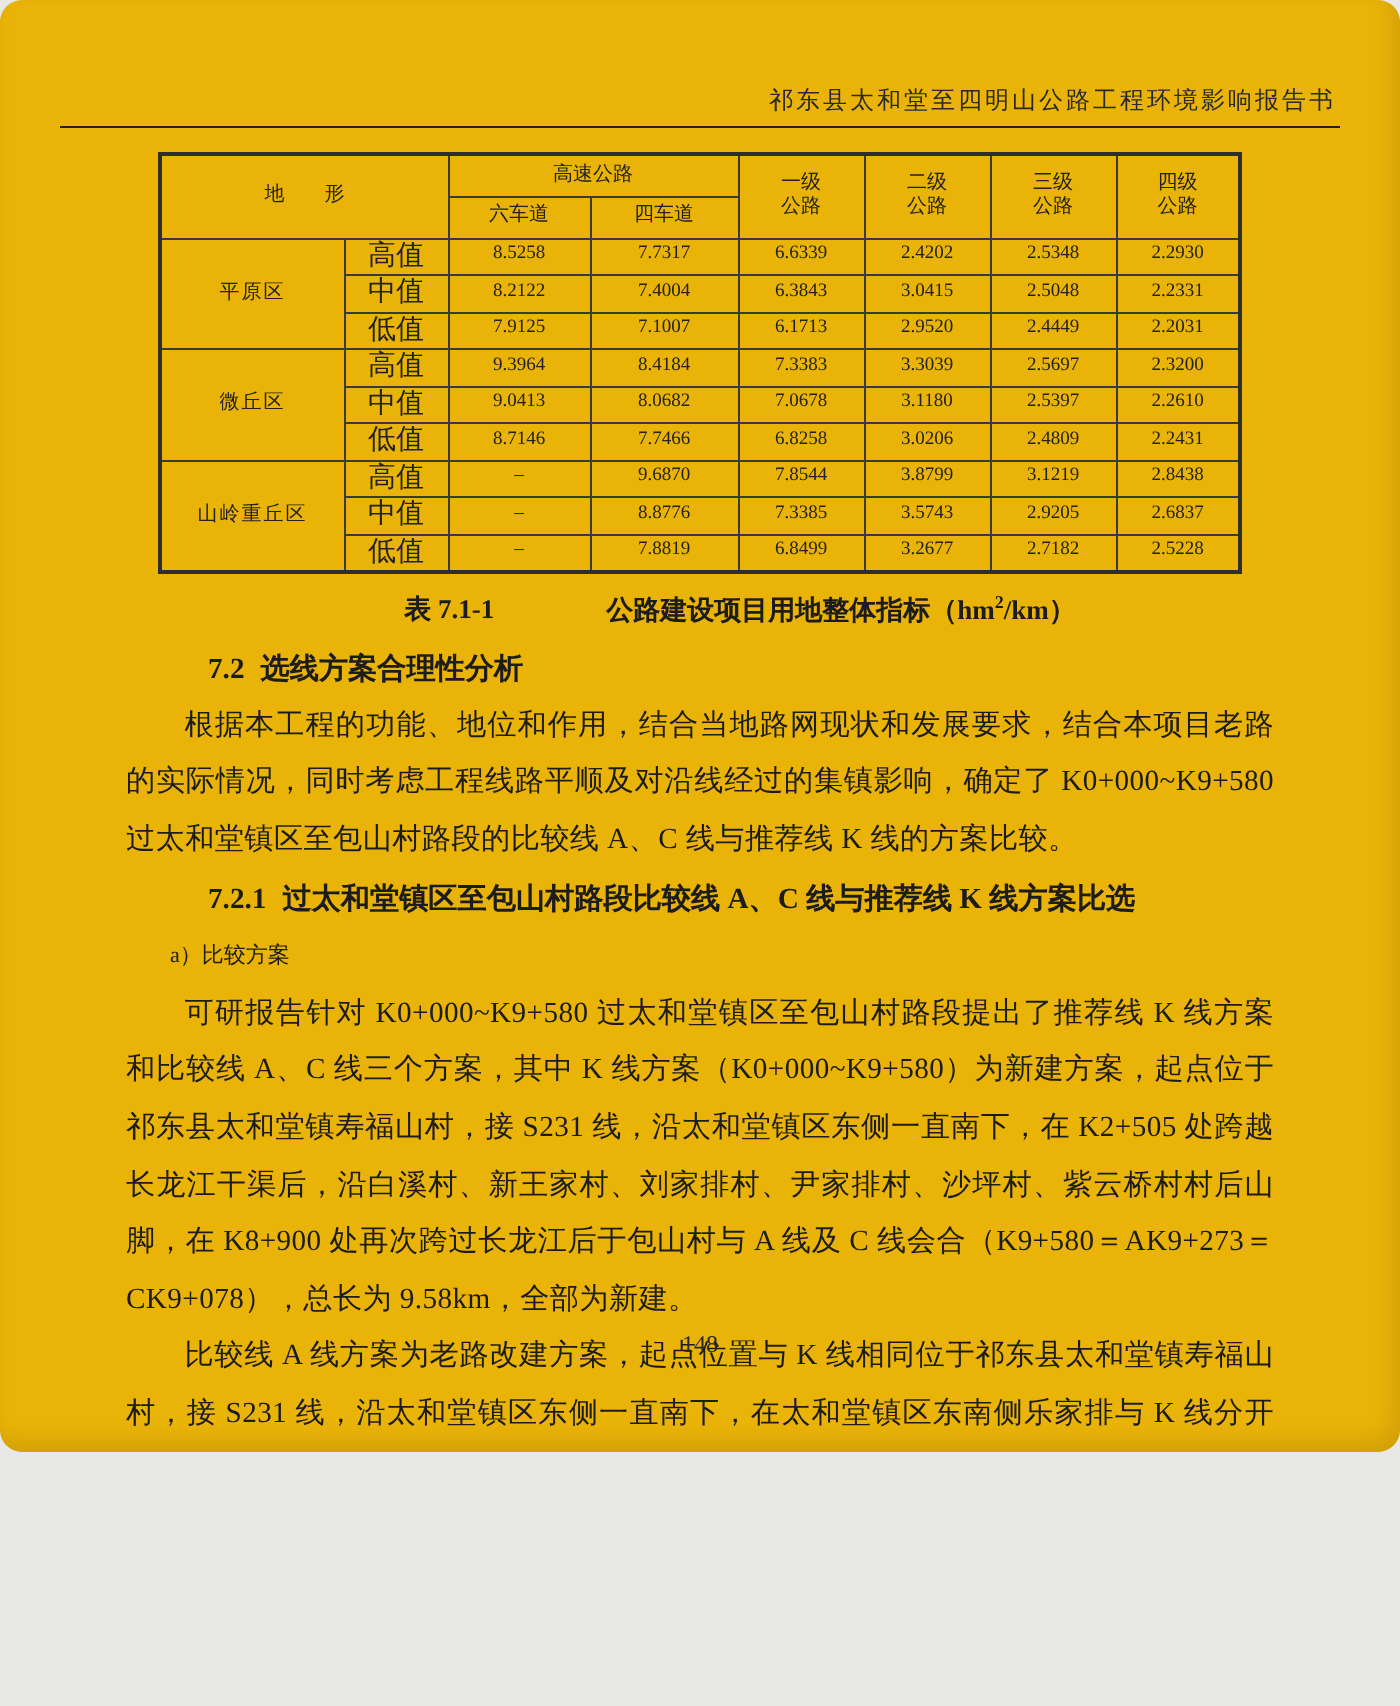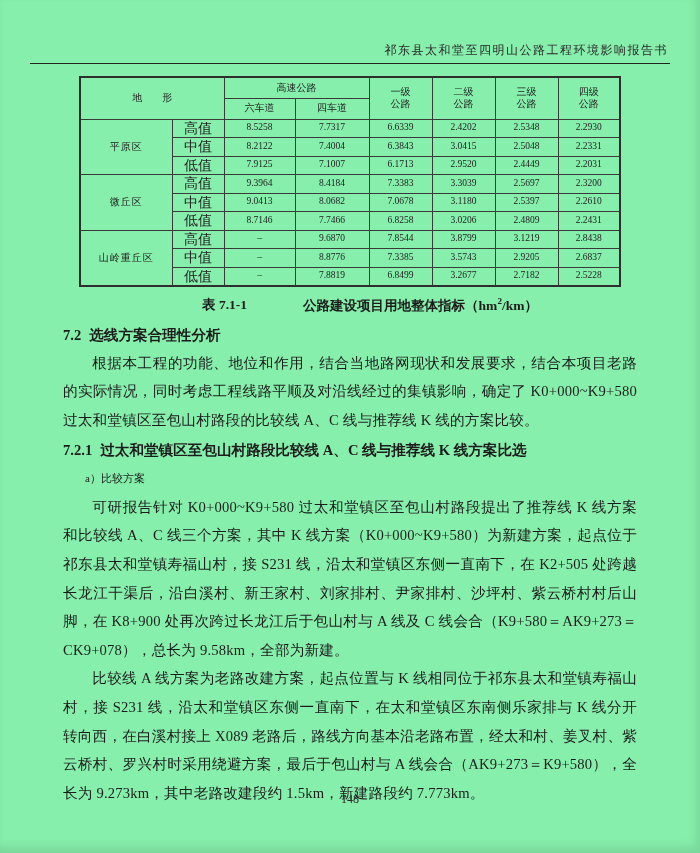--- a/index.html
+++ b/index.html
@@ -1,25 +1,26 @@
 <!DOCTYPE html>
 <html><head>
 <meta charset="utf-8">
 <style>
   * { margin: 0; padding: 0; box-sizing: border-box; }
   html, body { background: #e8e8e6; }
   body { font-family: "Liberation Serif", "DejaVu Serif", serif; color: #1c1c1c; }
 
   .page {
     position: relative;
-    width: 700px; height: 853px;
+    width: 700px; height: 726px;
     margin: 0 auto;
-    background: #86efac;
+    background: #eab308;
     overflow: hidden;
     box-shadow: inset -4px -6px 10px rgba(0,0,0,0.10);
+    border-radius: 11px;
   }
 
   .running-header {
     padding: 42px 32px 4px 32px;
     text-align: right;
     font-size: 12px;
     letter-spacing: 1.5px;
     color: #2a2a2a;
   }
   .header-rule {
@@ -64,21 +65,21 @@
 
   
   .text-block { padding: 4px 63px 0 63px; }
 
   .sec-heading {
     font-size: 14.6px;
     font-weight: bold;
     line-height: 28px;
     margin-top: 2px;
   }
-  .sec-heading .sec-num { margin-right: 8px; }
+  .sec-heading .sec-num { margin-right: 8px; margin-left: 41px; }
 
   p.body-para {
     font-size: 14.6px;
     line-height: 28.6px;
     text-align: justify;
     text-indent: 2em;
     letter-spacing: 0.2px;
   }
   .list-item {
     font-size: 11px;

